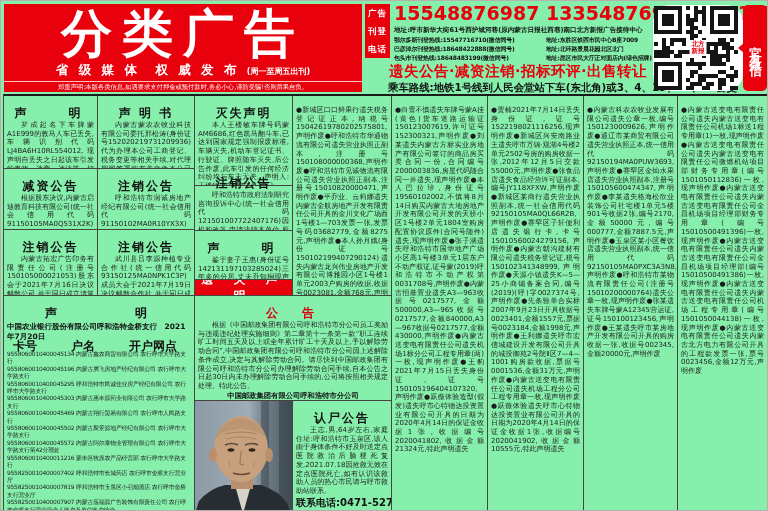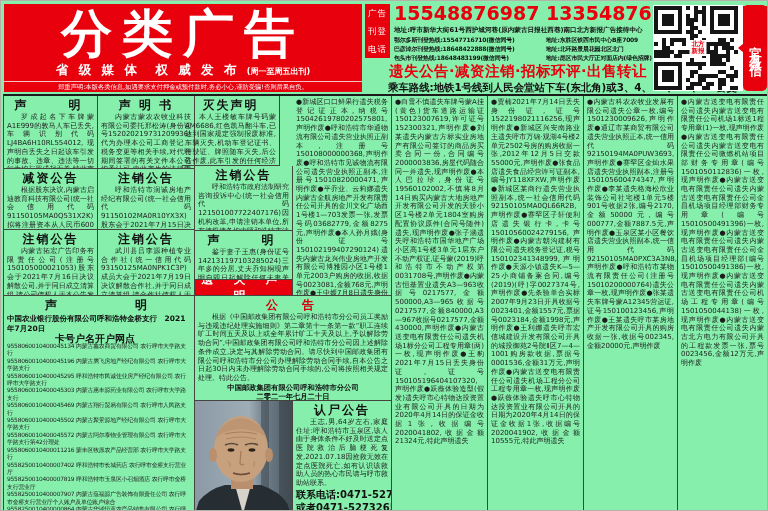--- a/index.html
+++ b/index.html
@@ -9,52 +9,52 @@
 
   
   .mast-left { position:absolute; left:3px; top:3px; width:358px; height:88px; background:#e8000d; color:#fff; text-align:center; overflow:hidden; }
   .mast-title { font-size:51px; font-weight:900; letter-spacing:10px; line-height:56px; padding-top:2px; white-space:nowrap; }
   .mast-sub { font-size:12.5px; font-weight:bold; letter-spacing:3px; line-height:14px; margin-top:1px; white-space:nowrap; }
   .mast-sub .schedule { font-size:8px; letter-spacing:0; font-weight:bold; }
   .mast-disclaimer { font-size:6.3px; line-height:10px; margin-top:2px; border-top:1px solid rgba(255,255,255,.75); white-space:nowrap; overflow:hidden; }
 
   .mast-right { position:absolute; left:364px; top:2px; width:402px; height:90px; }
   .phone-label { position:absolute; left:0; top:1px; width:25px; height:54px; background:#e8000d; color:#fff;
-                 font-size:8.5px; font-weight:normal; line-height:18px; text-align:center; white-space:pre-line; letter-spacing:1px; }
+                 font-size:8.5px; font-weight:bold; line-height:18px; text-align:center; white-space:pre-line; letter-spacing:1px; }
   .phones { position:absolute; left:29px; top:-1px; font-size:19px; font-weight:900; color:#e8000d; white-space:nowrap; letter-spacing:0; }
   .addr-main { position:absolute; left:29px; top:23px; font-size:6.6px; font-weight:bold; color:#111; white-space:nowrap; }
   .hotlines { position:absolute; left:29px; top:33px; width:262px; }
   .hotline-row { display:flex; font-size:6px; font-weight:bold; color:#111; line-height:8.8px; white-space:nowrap; letter-spacing:-.2px; }
   .hotline-row .hl { width:152px; overflow:hidden; }
   .services { position:absolute; left:24px; top:59px; font-size:14.5px; font-weight:900; color:#e8000d; white-space:nowrap; letter-spacing:.5px; }
   .bus { position:absolute; left:23px; top:78px; font-size:10.4px; font-weight:bold; color:#111; white-space:nowrap; }
 
-  .qr { position:absolute; left:288px; top:2px; width:90px; height:86px; background:#fff; z-index:5; padding:1px; }
+  .qr { position:absolute; left:288px; top:2px; width:90px; height:86px; background:#fff; z-index:5; padding:1px;border-radius:17px; }
   .qr-logo { position:absolute; left:50%; top:50%; transform:translate(-50%,-50%); background:#fff; color:#e8000d;
              font-size:6.5px; font-weight:900; line-height:7px; text-align:center; white-space:pre-line; padding:1px 2px; }
   .wechat { position:absolute; left:378px; top:2px; width:24px; height:86px; background:#e8000d; border-radius:5px;
             display:flex; align-items:center; justify-content:center; z-index:6; }
   .wechat:before { content:""; position:absolute; left:-5px; top:38px; border-top:5px solid transparent; border-bottom:5px solid transparent; border-right:6px solid #e8000d; }
   .wechat span { writing-mode:vertical-rl; color:#fff; font-size:12.5px; font-weight:900; letter-spacing:6px; }
 
   
   .paper-body { position:absolute; left:2px; top:93px; width:764px; height:418px; border-top:2px solid #1b1b1b; border-left:1px solid #45443f; overflow:hidden; }
-  .box { position:absolute; border-right:1px solid #45443f; border-bottom:1px solid #45443f; overflow:hidden; padding:2px 3px; }
+  .box { position:absolute; border-right:1px solid #45443f; border-bottom:1px solid #45443f; overflow:hidden; padding:10px 3px; }
   .box h3 { font-size:12px; font-weight:900; text-align:center; letter-spacing:6px; color:#121212; line-height:15px; white-space:nowrap; }
   .box h3.t4 { letter-spacing:2px; }
   .box h3.red-h { color:#d6000f; }
   .box p, .bullets { font-size:7px; line-height:8.7px; text-align:justify; color:#1d1d1d; }
   .box p { text-indent:14px; }
   .red-banner { background:#e8000d; color:#fff; font-weight:900; text-align:center; font-size:12px; letter-spacing:8px;
                 display:flex; align-items:center; justify-content:center; padding:0; }
   .signoff { text-align:right; font-weight:bold; font-size:7.3px; line-height:9px; color:#111; text-indent:0; }
   .signoff.center { text-align:center; }
   .bank-para { font-size:6.6px; line-height:8.2px; text-align:justify; color:#1d1d1d; text-indent:13px; }
   .bank-sign { font-size:7.5px; font-weight:900; color:#111; margin-top:1px; }
-  .bank-head { display:flex; justify-content:center; font-size:10px; font-weight:bold; color:#111; padding:0 14px 0 6px; line-height:9px; }
+  .bank-head { display:flex; justify-content:space-between; font-size:12px; font-weight:bold; color:#111; padding:0 14px 0 6px; line-height:9px; }
   .bank-rows { font-size:5.9px; line-height:7.4px; white-space:pre-line; color:#1d1d1d; letter-spacing:-.2px; }
   .phone-big { font-size:10px; font-weight:900; text-align:center; color:#111; line-height:13px; white-space:nowrap; }
   .photo-box { padding:0; }
 </style>
 </head>
 <body>
 
 <div class="page">
 
   <div class="mast-left">
@@ -288,21 +288,21 @@
 9558250010400007819 呼和浩特市玉泉区小召烟酒店  农行呼市金桥支行营业厅
 9558250010400007907 内蒙古蕴福源广告装饰有限责任公司 农行呼市金桥支行营业厅个人账户及单位账户综合
 9558250010400000864 内蒙古华诚恒亚农产品销售有限公司 农行呼市金桥支行营业厅
 9558250010400000185 赛罕区众兴达汽车装潢服务部  农行呼市金桥支行营业厅
 9558250010400001084 内蒙古福和正茂商贸有限公司  农行呼市金桥支行营业厅
 9558250010400001298 金运联盟(北京)汽车租赁有限公司内蒙古分公司 农行呼市金桥支行营业厅
 9558250010400001696 呼和浩特市和美润家商贸有限公司  农行呼市金桥支行营业厅
 9558250010400002157 内蒙古润通晟亮科技有限公司  农行呼市金桥支行营业厅</div>
     </div>
 
-    <div class="box" style="left:178px;top:0;width:98px;height:70px">
+    <div class="box" style="left:191px;top:0;width:98px;height:90px">
       <h3 class="t4">灭失声明</h3>
       <p>本人王楼敏车牌号码蒙AM6686,红色凯马翻斗车,已达到国家规定强制报废标准,车辆灭失,机动车登记证书、行驶证、牌照随车灭失,后公告作废,此车引发的任何经济纠纷均与车主无关。声明人:王楼敏  2021年7月19日</p>
     </div>
     <div class="box" style="left:191px;top:70px;width:98px;height:65px">
       <h3 class="t4">注销公告</h3>
       <p>呼和浩特市政府法制研究咨询投诉中心(统一社会信用代码121501007722407176)因机构改革,申请注销本单位,所有债权债务均由呼和浩特市法律援助中心承接,特此面向社会公示。</p>
     </div>
     <div class="box" style="left:191px;top:135px;width:98px;height:49px">
       <h3>声　　明</h3>
       <p>鉴于妻子王惠(身份证号142131197103285024)三年多的分居,丈夫乔知桐现声明自即日起解除任何夫妻关系。声明人:乔知桐  2021年7月20日</p>

